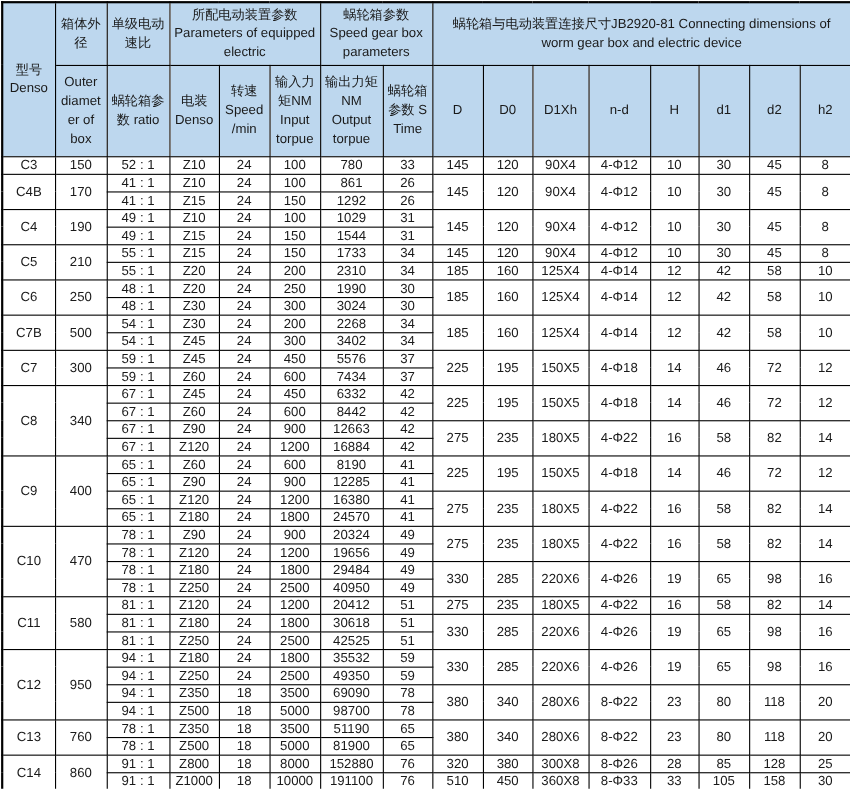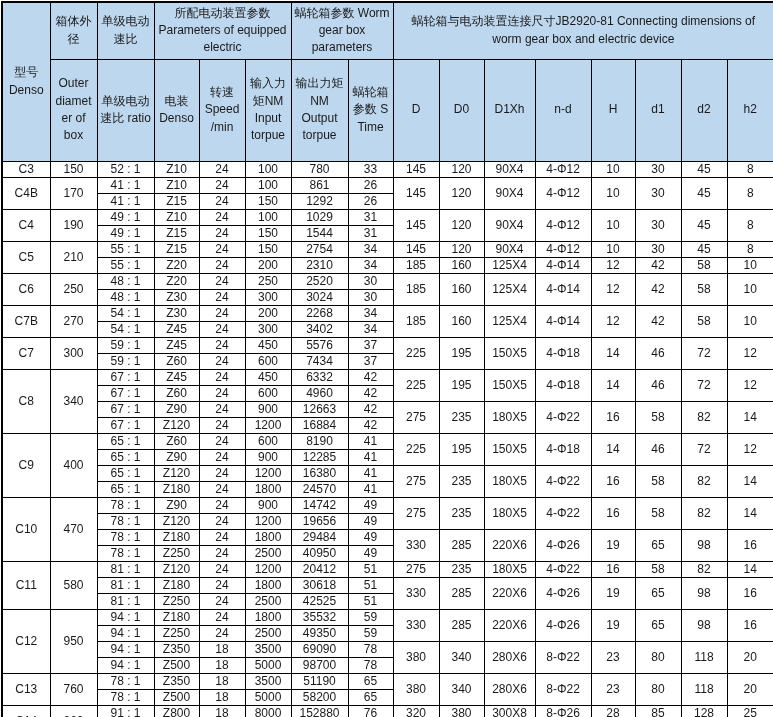--- a/index.html
+++ b/index.html
@@ -25,21 +25,21 @@
   .spec thead th {
     background: #BDD7EE;
     font-weight: normal;
     font-size: 12px;
     line-height: 1.45;
     word-wrap: break-word;
     overflow-wrap: break-word;
     padding: 1px 2px;
   }
   .spec thead tr.h1 { height: 57px; }
-  .spec thead tr.h2 { height: 102px; }
+  .spec thead tr.h2 { height: 83px; }
   .spec tbody tr { height: 16px; }
   .spec tbody td {
     font-size: 12px;
     line-height: 15px;
     white-space: nowrap;
     padding: 0;
   }
 </style>
 </head>
 <body>
@@ -62,26 +62,26 @@
       <col style="width:46px">
       <col style="width:46px">
     <col style="width:47px">
   </colgroup>
   <thead>
     <tr class="h1">
       <th rowspan="2">型号 Denso</th>
       <th>箱体外径</th>
       <th>单级电动速比</th>
       <th colspan="3">所配电动装置参数 Parameters of equipped electric</th>
-      <th colspan="2">蜗轮箱参数 Worm gear box parameters</th>
+      <th colspan="2">蜗轮箱参数 Speed gear box parameters</th>
       <th colspan="8">蜗轮箱与电动装置连接尺寸JB2920-81 Connecting dimensions of worm gear box and electric device</th>
     </tr>
     <tr class="h2">
       <th>Outer diameter of box</th>
-      <th>单级电动速比 ratio</th>
+      <th>蜗轮箱参数 ratio</th>
       <th>电装 Denso</th>
       <th>转速 Speed /min</th>
       <th>输入力矩NM Input torpue</th>
       <th>输出力矩 NM Output torpue</th>
       <th>蜗轮箱参数 S Time</th>
       <th>D</th>
       <th>D0</th>
       <th>D1Xh</th>
       <th>n-d</th>
       <th>H</th>
@@ -161,21 +161,21 @@
         <td>1544</td>
         <td>31</td>
       </tr>
       <tr>
         <td rowspan="2">C5</td>
         <td rowspan="2">210</td>
         <td>55 : 1</td>
         <td>Z15</td>
         <td>24</td>
         <td>150</td>
-        <td>2754</td>
+        <td>1733</td>
         <td>34</td>
         <td>145</td>
         <td>120</td>
         <td>90X4</td>
         <td>4-Φ12</td>
         <td>10</td>
         <td>30</td>
         <td>45</td>
         <td>8</td>
       </tr>
@@ -195,42 +195,42 @@
         <td>58</td>
         <td>10</td>
       </tr>
       <tr>
         <td rowspan="2">C6</td>
         <td rowspan="2">250</td>
         <td>48 : 1</td>
         <td>Z20</td>
         <td>24</td>
         <td>250</td>
-        <td>2520</td>
+        <td>1990</td>
         <td>30</td>
         <td rowspan="2">185</td>
         <td rowspan="2">160</td>
         <td rowspan="2">125X4</td>
         <td rowspan="2">4-Φ14</td>
         <td rowspan="2">12</td>
         <td rowspan="2">42</td>
         <td rowspan="2">58</td>
         <td rowspan="2">10</td>
       </tr>
       <tr>
         <td>48 : 1</td>
         <td>Z30</td>
         <td>24</td>
         <td>300</td>
         <td>3024</td>
         <td>30</td>
       </tr>
       <tr>
         <td rowspan="2">C7B</td>
-        <td rowspan="2">270</td>
+        <td rowspan="2">500</td>
         <td>54 : 1</td>
         <td>Z30</td>
         <td>24</td>
         <td>200</td>
         <td>2268</td>
         <td>34</td>
         <td rowspan="2">185</td>
         <td rowspan="2">160</td>
         <td rowspan="2">125X4</td>
         <td rowspan="2">4-Φ14</td>
@@ -289,21 +289,21 @@
         <td rowspan="2">14</td>
         <td rowspan="2">46</td>
         <td rowspan="2">72</td>
         <td rowspan="2">12</td>
       </tr>
       <tr>
         <td>67 : 1</td>
         <td>Z60</td>
         <td>24</td>
         <td>600</td>
-        <td>4960</td>
+        <td>8442</td>
         <td>42</td>
       </tr>
       <tr>
         <td>67 : 1</td>
         <td>Z90</td>
         <td>24</td>
         <td>900</td>
         <td>12663</td>
         <td>42</td>
         <td rowspan="2">275</td>
@@ -373,21 +373,21 @@
         <td>24570</td>
         <td>41</td>
       </tr>
       <tr>
         <td rowspan="4">C10</td>
         <td rowspan="4">470</td>
         <td>78 : 1</td>
         <td>Z90</td>
         <td>24</td>
         <td>900</td>
-        <td>14742</td>
+        <td>20324</td>
         <td>49</td>
         <td rowspan="2">275</td>
         <td rowspan="2">235</td>
         <td rowspan="2">180X5</td>
         <td rowspan="2">4-Φ22</td>
         <td rowspan="2">16</td>
         <td rowspan="2">58</td>
         <td rowspan="2">82</td>
         <td rowspan="2">14</td>
       </tr>
@@ -531,21 +531,21 @@
         <td rowspan="2">23</td>
         <td rowspan="2">80</td>
         <td rowspan="2">118</td>
         <td rowspan="2">20</td>
       </tr>
       <tr>
         <td>78 : 1</td>
         <td>Z500</td>
         <td>18</td>
         <td>5000</td>
-        <td>58200</td>
+        <td>81900</td>
         <td>65</td>
       </tr>
       <tr>
         <td rowspan="2">C14</td>
         <td rowspan="2">860</td>
         <td>91 : 1</td>
         <td>Z800</td>
         <td>18</td>
         <td>8000</td>
         <td>152880</td>

